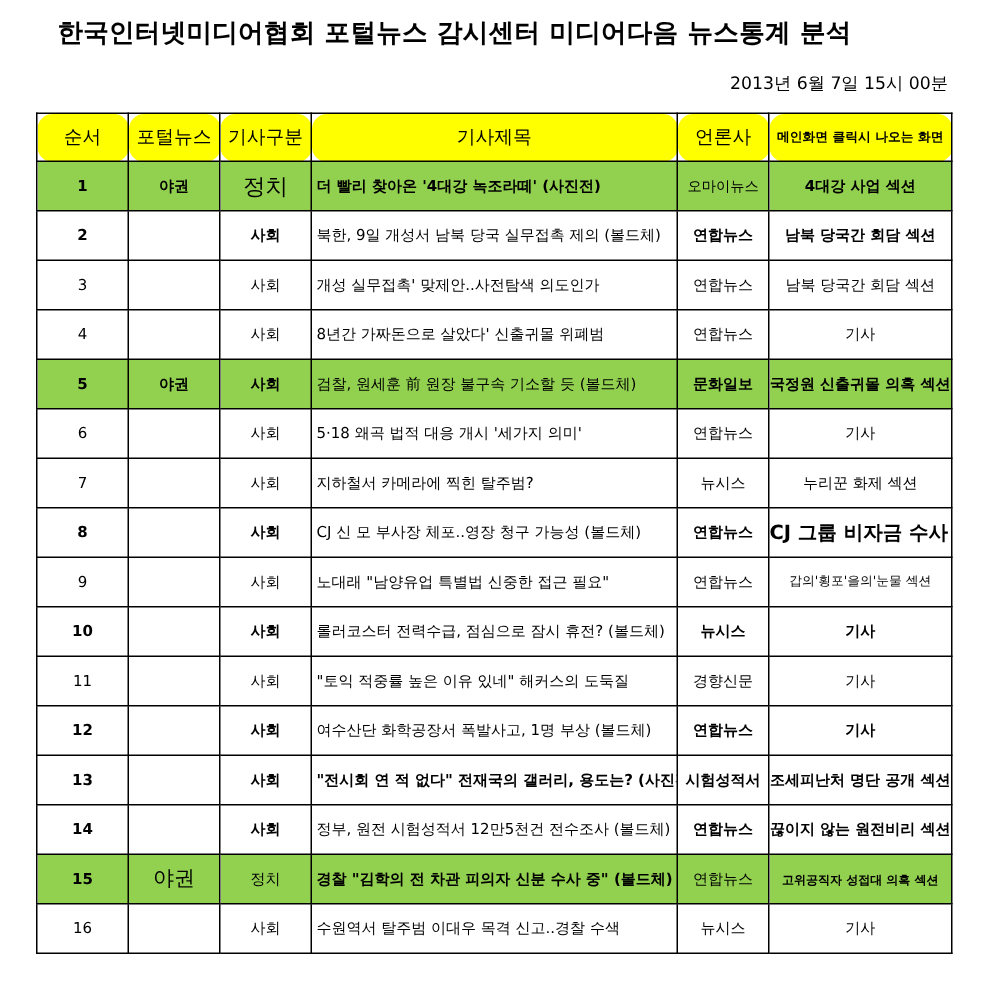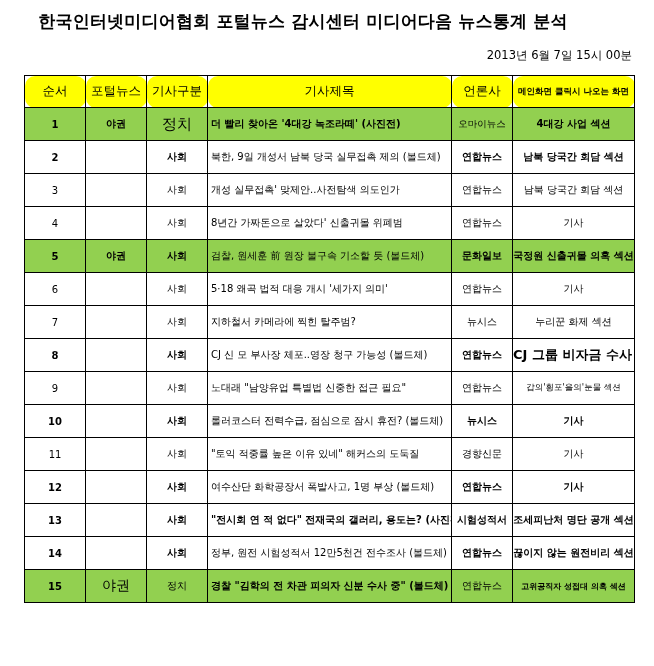--- a/index.html
+++ b/index.html
@@ -188,14 +188,22 @@
 
     <tr class="row hl">
       <td class="num-big">15</td>
       <td class="pol" style="font-weight:normal;font-size:14px">야권</td>
       <td class="cat-big" style="font-weight:normal">정치</td>
       <td class="title-cell t-bold-sm">경찰 "김학의 전 차관 피의자 신분 수사 중" (볼드체)</td>
       <td class="pub-big" style="font-weight:normal">연합뉴스</td>
       <td class="sec-tiny" style="font-size:8px">고위공직자 성접대 의혹 섹션</td>
     </tr>
 
+    <tr class="row">
+      <td class="num-small">16</td>
+      <td></td>
+      <td class="cat-small">사회</td>
+      <td class="title-cell">수원역서 탈주범 이대우 목격 신고..경찰 수색</td>
+      <td class="pub-small">뉴시스</td>
+      <td class="sec-small">기사</td>
+    </tr>
   </tbody>
 </table>
 
 </body></html>

